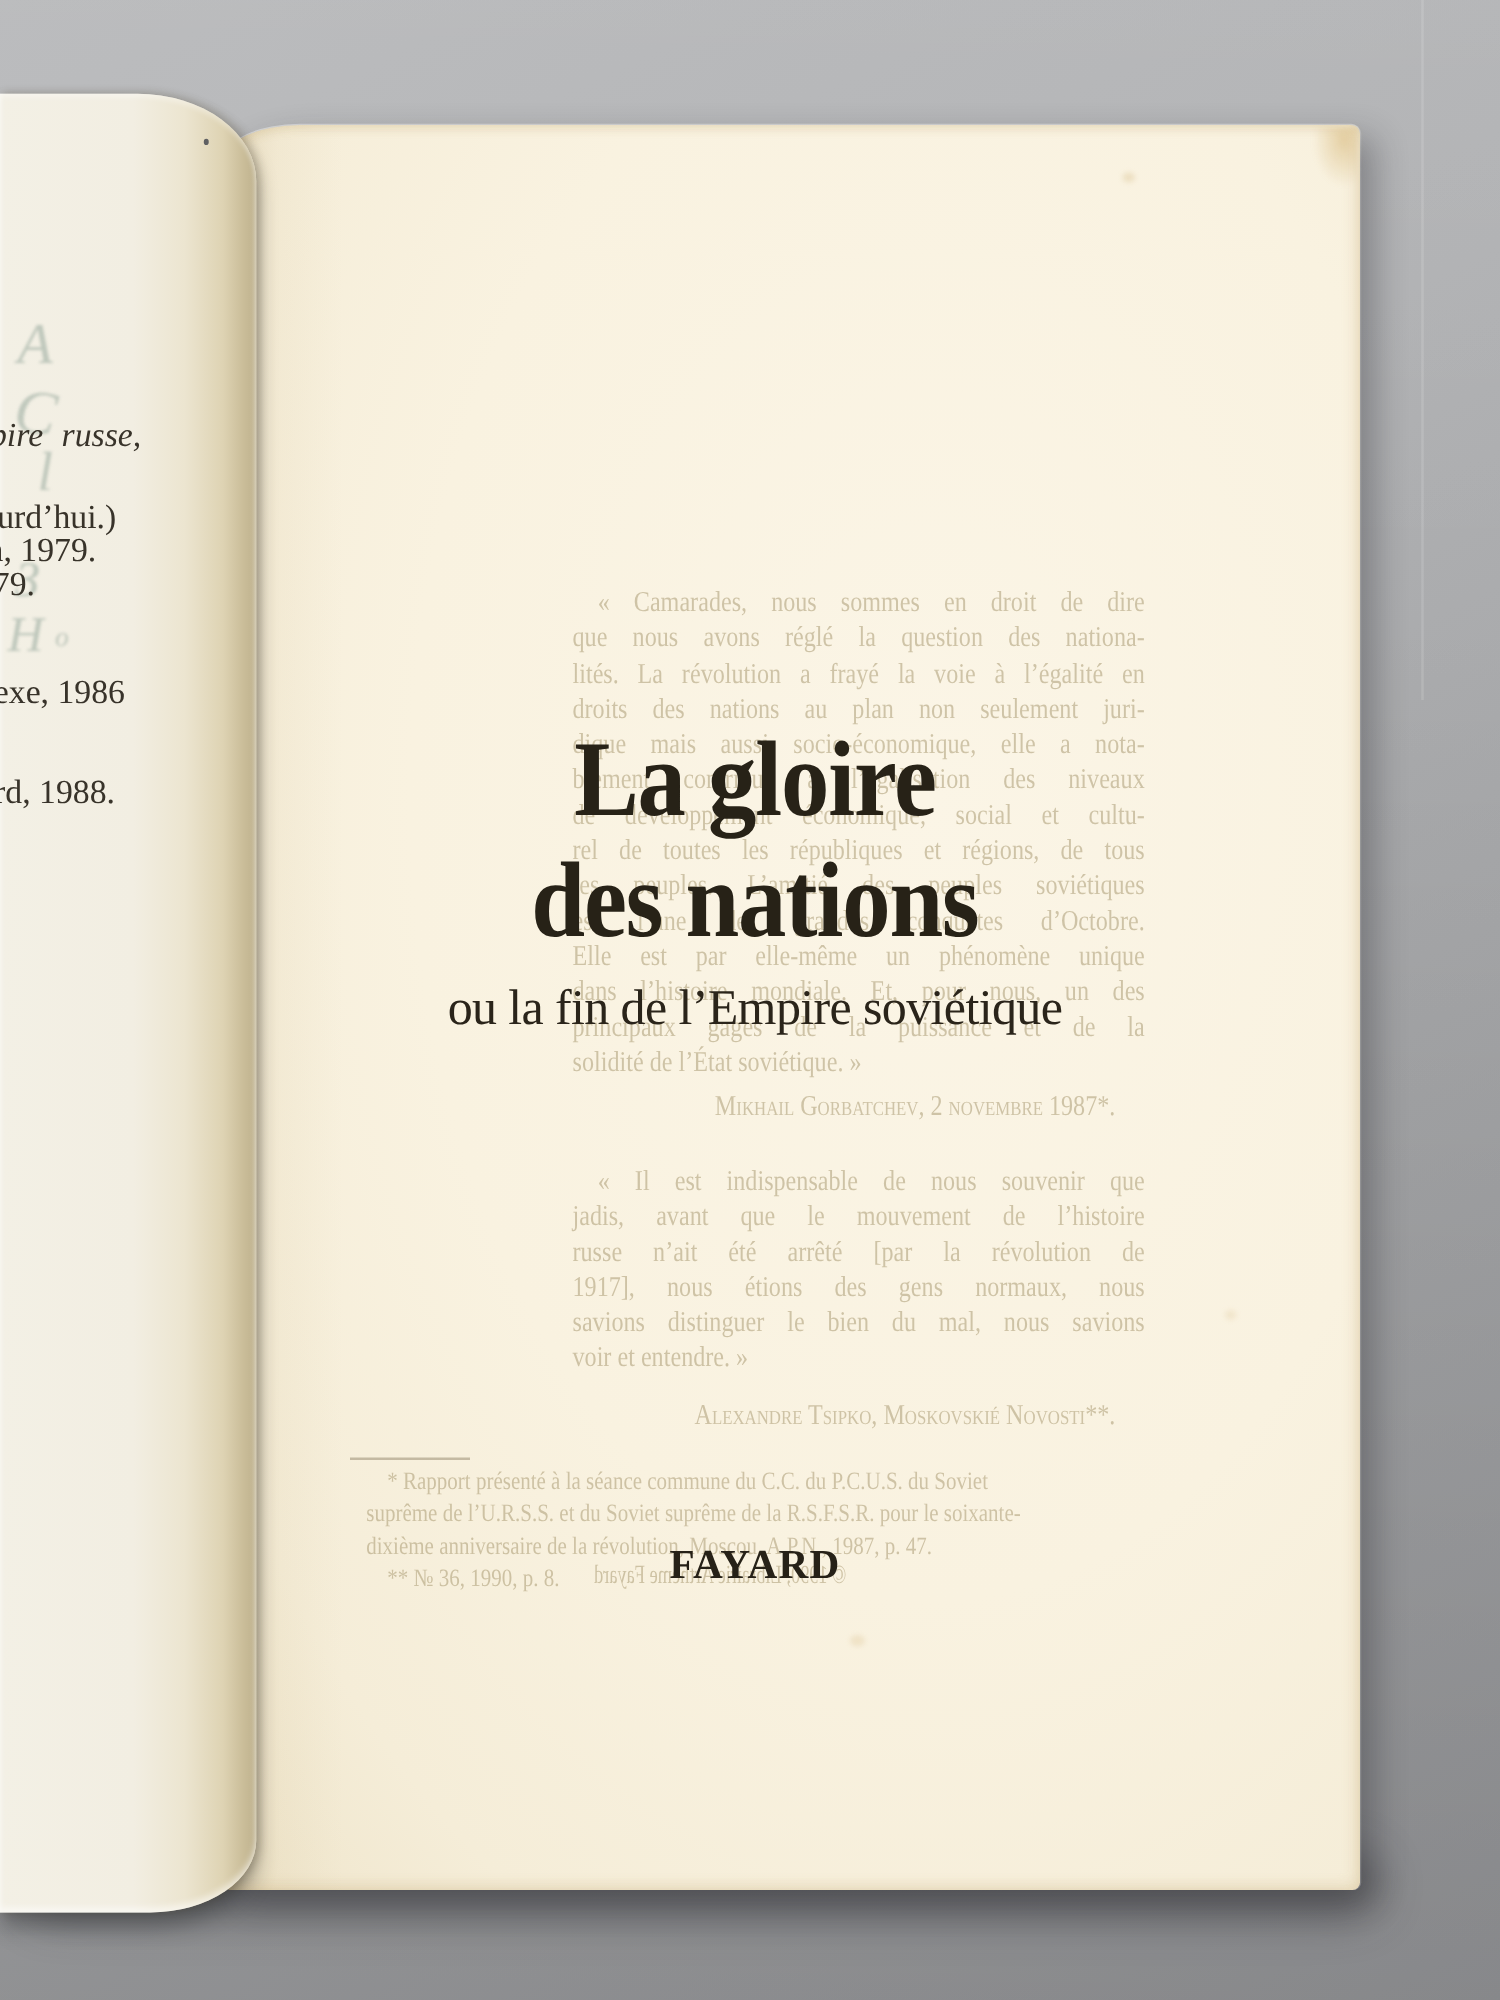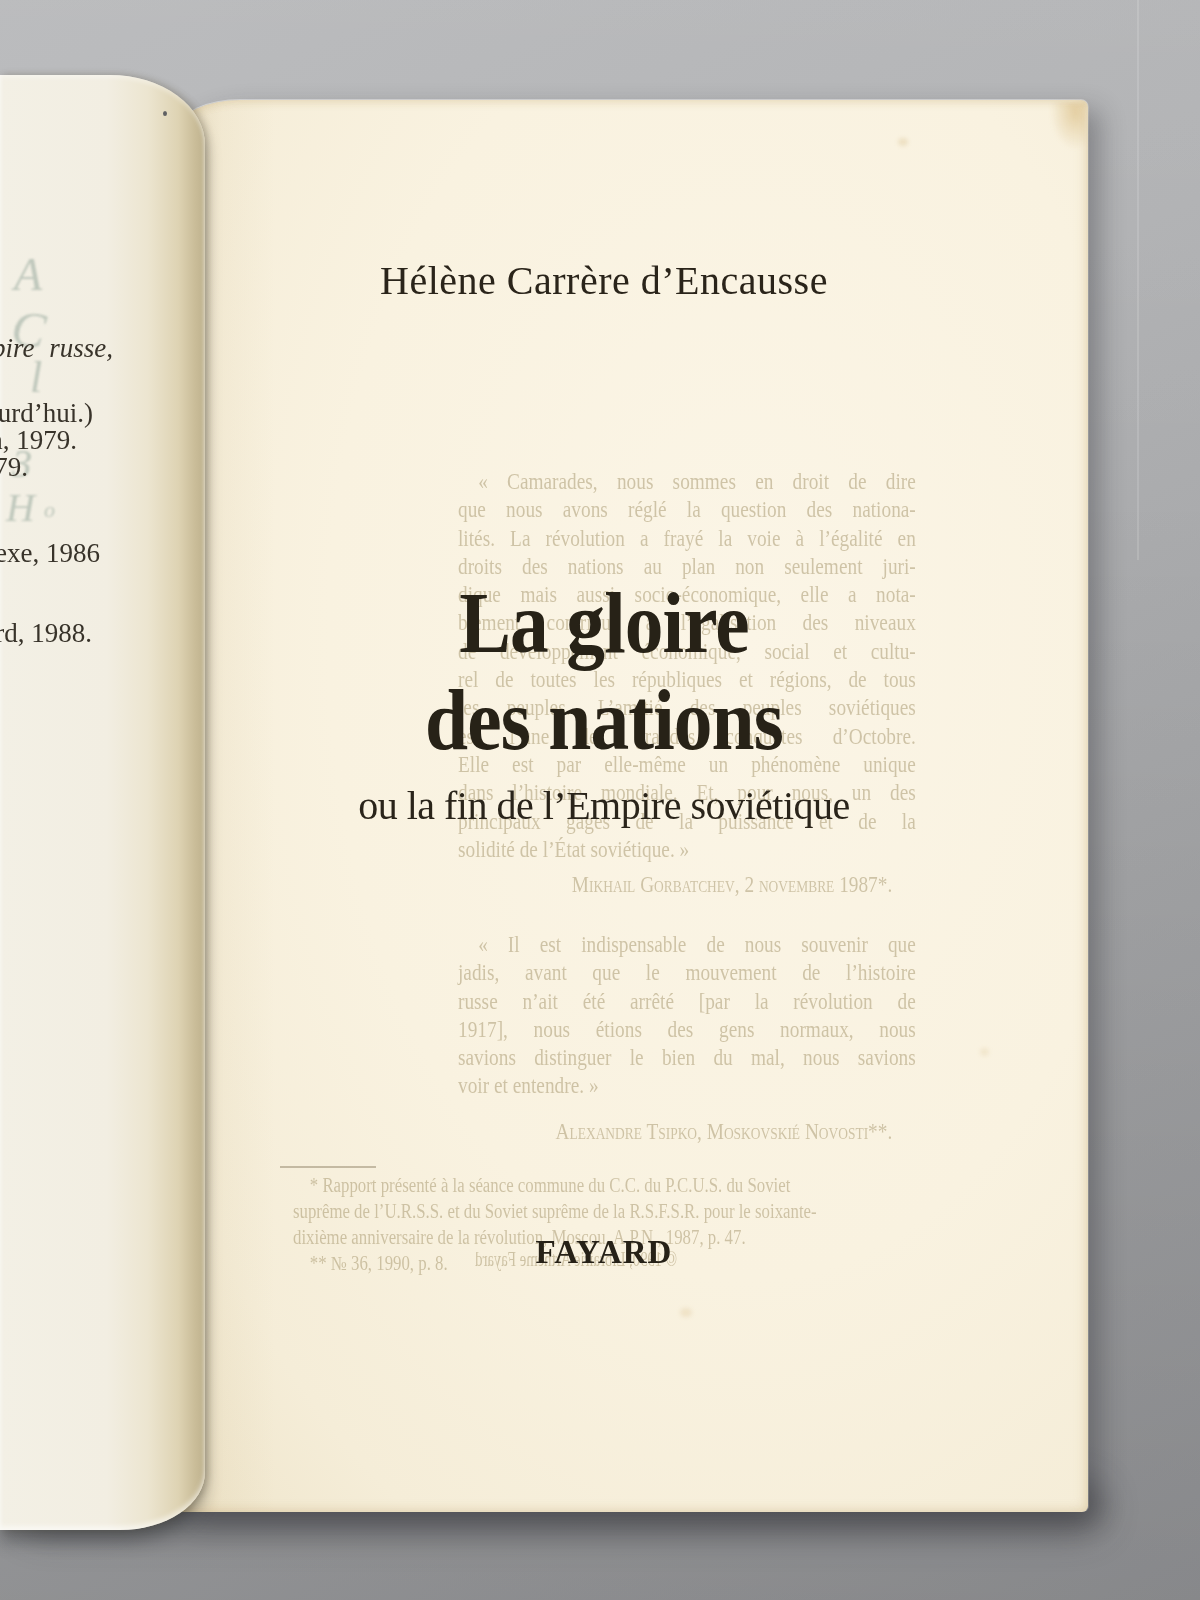--- a/index.html
+++ b/index.html
@@ -132,21 +132,20 @@
 
     <div class="g-rule"></div>
     <div class="ghost g-foot">
       <div class="ind">* Rapport présenté à la séance commune du C.C. du P.C.U.S. du Soviet</div>
       <div>suprême de l’U.R.S.S. et du Soviet suprême de la R.S.F.S.R. pour le soixante-</div>
       <div>dixième anniversaire de la révolution, Moscou, A.P.N., 1987, p. 47.</div>
       <div class="ind">** № 36, 1990, p. 8.</div>
     </div>
     <div class="ghost g-copy">© 1990, Librairie Arthème Fayard</div>
 
-    <div class="text-col author">Hélène Carrère d’Encausse</div>
     <div class="text-col title">
       <div>La gloire</div>
       <div>des nations</div>
     </div>
     <div class="text-col publisher">FAYARD</div>
     <div class="text-col subtitle">ou la fin de l’Empire soviétique</div>
   </div>
 
   <div class="page-left">
     <div class="gmark m-1">A</div>

